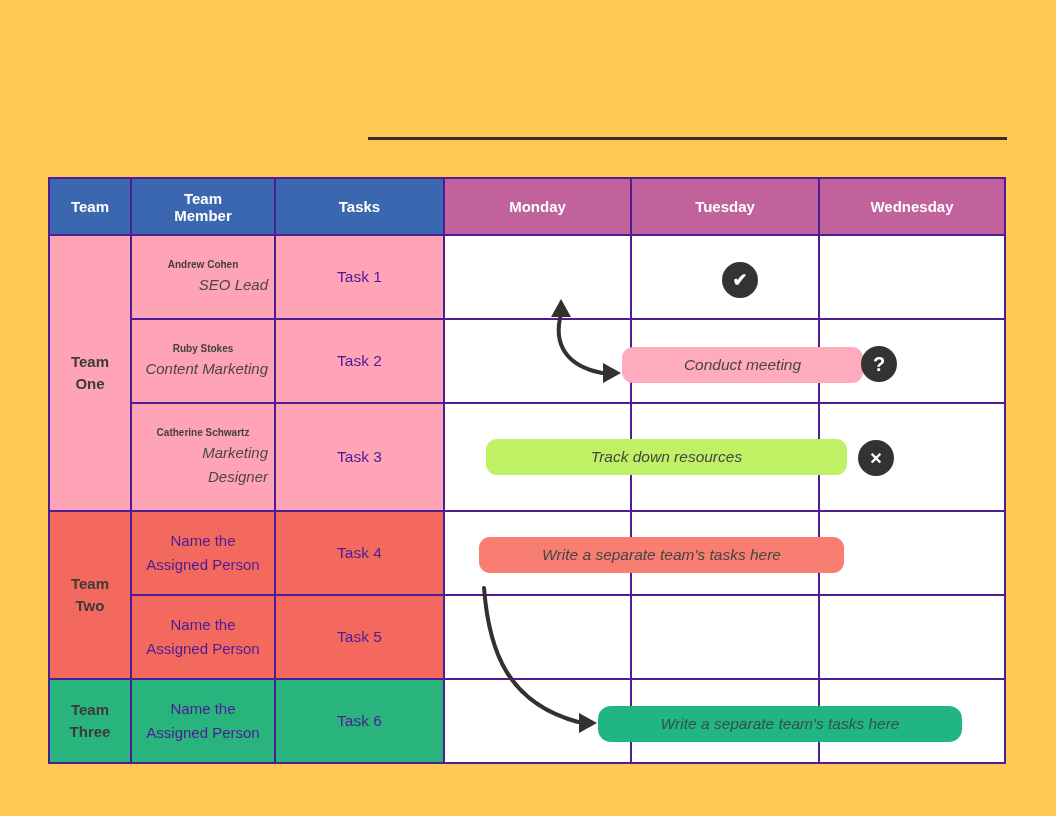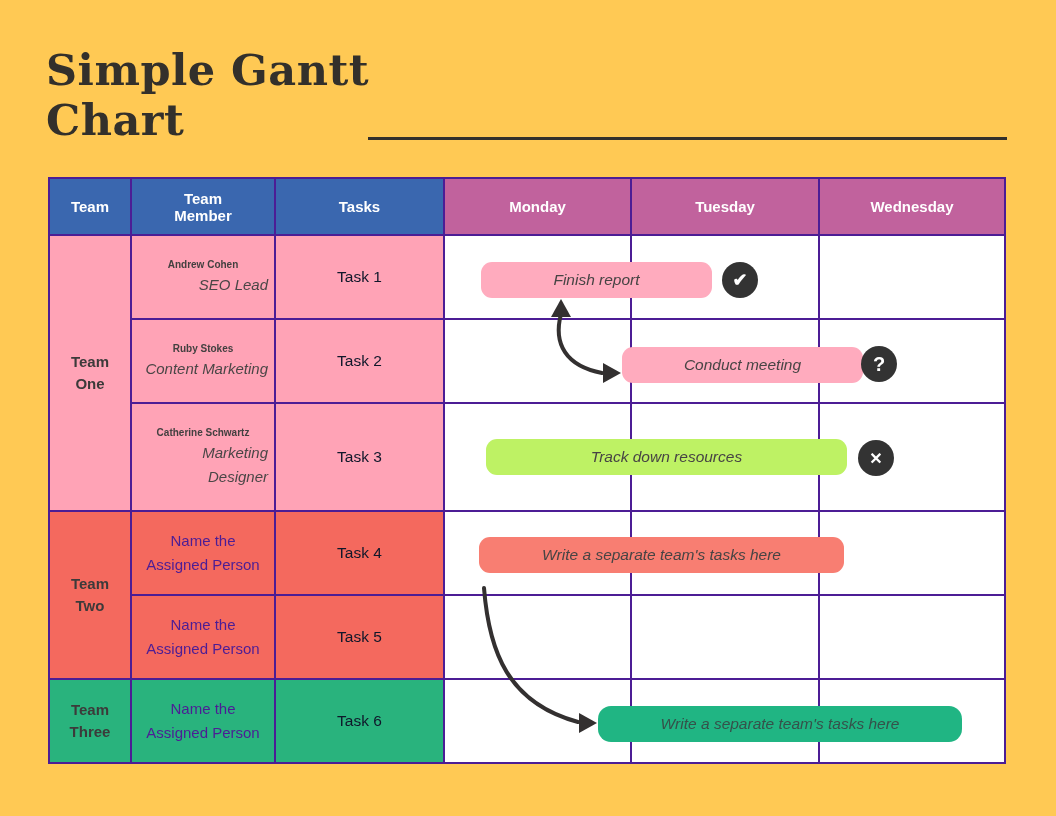--- a/index.html
+++ b/index.html
@@ -42,21 +42,21 @@
   tr.r-std  { height:84px; }
   tr.r-tall { height:108px; }
   td.team-cell { font-weight:bold; font-size:15px; line-height:1.45; color:#3c3a3a; }
   td.bg-pink  { background:#ffa3b6; }
   td.bg-coral { background:#f4695e; }
   td.bg-green { background:#29b37d; }
   td.bg-white { background:#ffffff; }
   .member-name { font-weight:bold; font-size:10px; line-height:1.6; color:#434040; }
   .member-role { font-style:italic; font-size:15px; line-height:1.6; color:#4a4646;text-align:right; }
   .member-plain { font-size:15px; line-height:1.6; color:#4c1d95; }
-  td.task-cell { font-size:15.5px; color:#0f172a; }
+  td.task-cell { font-size:15.5px; color:#4c1d95; }
   
   .bar {
     position:absolute; display:flex; align-items:center; justify-content:center;
     font-style:italic; font-size:15.5px; color:#474444;
     border-radius:11px;
   }
   .bar-finish  { left:481px; top:262px; width:231px; height:36px; background:#ffabbe; }
   .bar-conduct { left:622px; top:347px; width:241px; height:36px; background:#ffabbe; }
   .bar-track   { left:486px; top:439px; width:361px; height:36px; background:#bef264; }
   .bar-team2   { left:479px; top:537px; width:365px; height:36px; background:#f87e72; }
@@ -74,21 +74,20 @@
   
   svg.arrows { position:absolute; left:0; top:0; width:1056px; height:816px; pointer-events:none; }
   svg.arrows path { fill:none; stroke:#333030; stroke-width:4; stroke-linecap:round; }
   svg.arrows polygon { fill:#333030; }
 </style>
 </head>
 <body>
 
 <div class="canvas">
 
-  <h1 class="page-title">Simple Gantt Chart</h1>
 
 
   <div class="desc-rule"></div>
 
   <table class="gantt">
     <colgroup>
       <col style="width:82px">
         <col style="width:144px">
         <col style="width:169px">
       <col style="width:187px">
@@ -178,21 +177,20 @@
       <path d="M 561 314 C 553 344 566 366 602 373"></path>
       <polygon points="561,299 551,317 571,317"></polygon>
       <polygon points="621,373 603,363 603,383"></polygon>
     </g>
     <g>
       <path d="M 484 588 C 489 652 508 703 578 722"></path>
       <polygon points="597,723 579,713 579,733"></polygon>
     </g>
   </svg>
 
-  <div class="bar bar-finish">Finish report</div>
   <div class="bar bar-conduct">Conduct meeting</div>
   <div class="bar bar-track">Track down resources</div>
   <div class="bar bar-team2">Write a separate team's tasks here</div>
   <div class="bar bar-team3">Write a separate team's tasks here</div>
 
   <div class="status-icon icon-check">✔</div>
   <div class="status-icon icon-question">?</div>
   <div class="status-icon icon-x">✕</div>
 
 </div>

